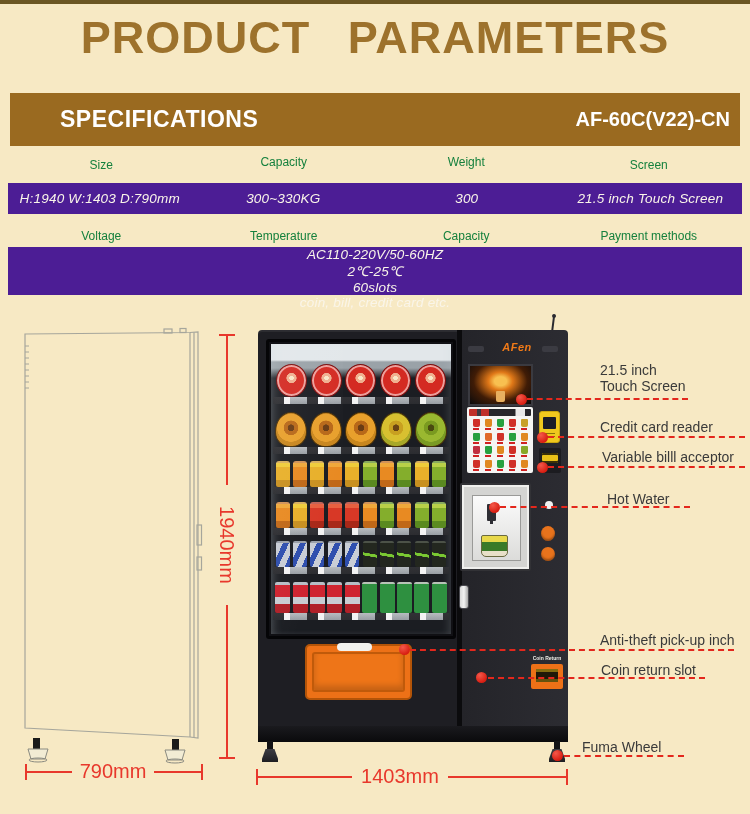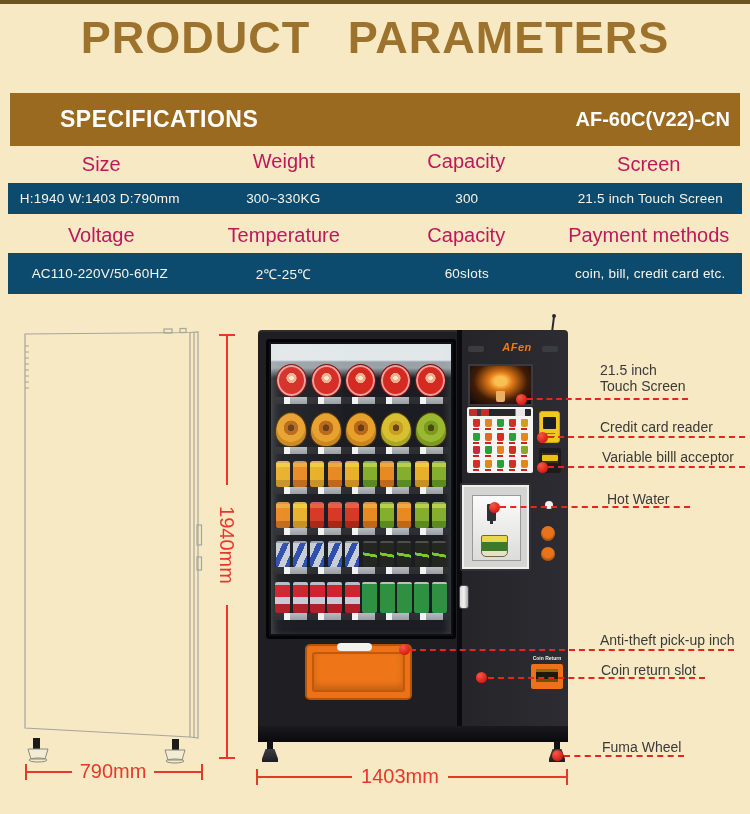--- a/index.html
+++ b/index.html
@@ -14,29 +14,29 @@
 
   
   .spec-bar{left:10px;top:93px;width:730px;height:53px;background:#9A6A20;display:flex;
             align-items:center;justify-content:space-between;box-sizing:border-box;padding:0 10px 0 50px;}
   .spec-bar .lbl{color:#fff;font-size:23px;font-weight:700;letter-spacing:.5px;}
   .spec-bar .model{color:#fff;font-size:20px;font-weight:700;}
 
   
   .trow{left:10px;width:730px;display:flex;}
   .trow .cell{flex:1;text-align:center;}
-  .hdr{color:#be185d;font-size:20px;}
+  .hdr{color:#15803d;font-size:12px;}
   .hdr .cell{display:flex;align-items:center;justify-content:center;}
   .hdr1{top:146px;height:37px;}
   .hdr1 .cell:nth-child(2),.hdr1 .cell:nth-child(3){transform:translateY(-3px);}
   .hdr2{top:218px;height:35px;}
-  .val{left:8px;width:734px;background:#0c4a6e;color:#FAF5E9;font-size:13.5px;}
+  .val{left:8px;width:734px;background:#4c1d95;color:#FAF5E9;font-size:13.5px;font-style:italic;}
   .val .cell{display:flex;align-items:center;justify-content:center;letter-spacing:.2px;}
   .val1{top:183px;height:31px;}
-  .val2{top:253px;height:41px;}
+  .val2{top:247px;height:48px;flex-direction:column;}
 
   
   .red{background:#E8382C;}
   .dim-text{color:#E8382C;font-size:20px;text-align:center;background:#F7E9C4;}
 
   
   .dash{position:absolute;height:0;border-top:2px dashed #E3271C;}
   .dot{position:absolute;width:11px;height:11px;border-radius:50%;
        background:radial-gradient(circle at 35% 30%,#F4584A,#D81E12 70%);}
   .callout-label{position:absolute;color:#3A3A3A;font-size:14px;line-height:16px;white-space:pre-line;}
@@ -159,22 +159,22 @@
   <div class="abs top-strip"></div>
   <div class="abs title">PRODUCT PARAMETERS</div>
 
   <div class="abs spec-bar">
     <span class="lbl">SPECIFICATIONS</span>
     <span class="model">AF-60C(V22)-CN</span>
   </div>
 
   <div class="abs trow hdr hdr1">
     <div class="cell">Size</div>
+    <div class="cell">Capacity</div>
     <div class="cell">Weight</div>
-    <div class="cell">Capacity</div>
     <div class="cell">Screen</div>
   </div>
   <div class="abs trow val val1">
     <div class="cell">H:1940 W:1403 D:790mm</div>
     <div class="cell">300~330KG</div>
     <div class="cell">300</div>
     <div class="cell">21.5 inch Touch Screen</div>
   </div>
   <div class="abs trow hdr hdr2">
     <div class="cell">Voltage</div>
@@ -440,15 +440,15 @@
   <div class="dot" style="left:476px;top:672px;"></div>
   <div class="dot" style="left:552px;top:750px;"></div>
 
   <div class="callout-label" style="left:600px;top:362px;">21.5 inch
 Touch Screen</div>
   <div class="callout-label" style="left:600px;top:419px;">Credit card reader</div>
   <div class="callout-label" style="left:602px;top:449px;">Variable billl acceptor</div>
   <div class="callout-label" style="left:607px;top:491px;">Hot Water</div>
   <div class="callout-label" style="left:600px;top:632px;">Anti-theft pick-up inch</div>
   <div class="callout-label" style="left:601px;top:662px;">Coin return slot</div>
-  <div class="callout-label" style="left:602px;top:739px;">Fuma Wheel</div>
+  <div class="callout-label" style="left:582px;top:739px;">Fuma Wheel</div>
 
 </div>
 
 </body></html>

